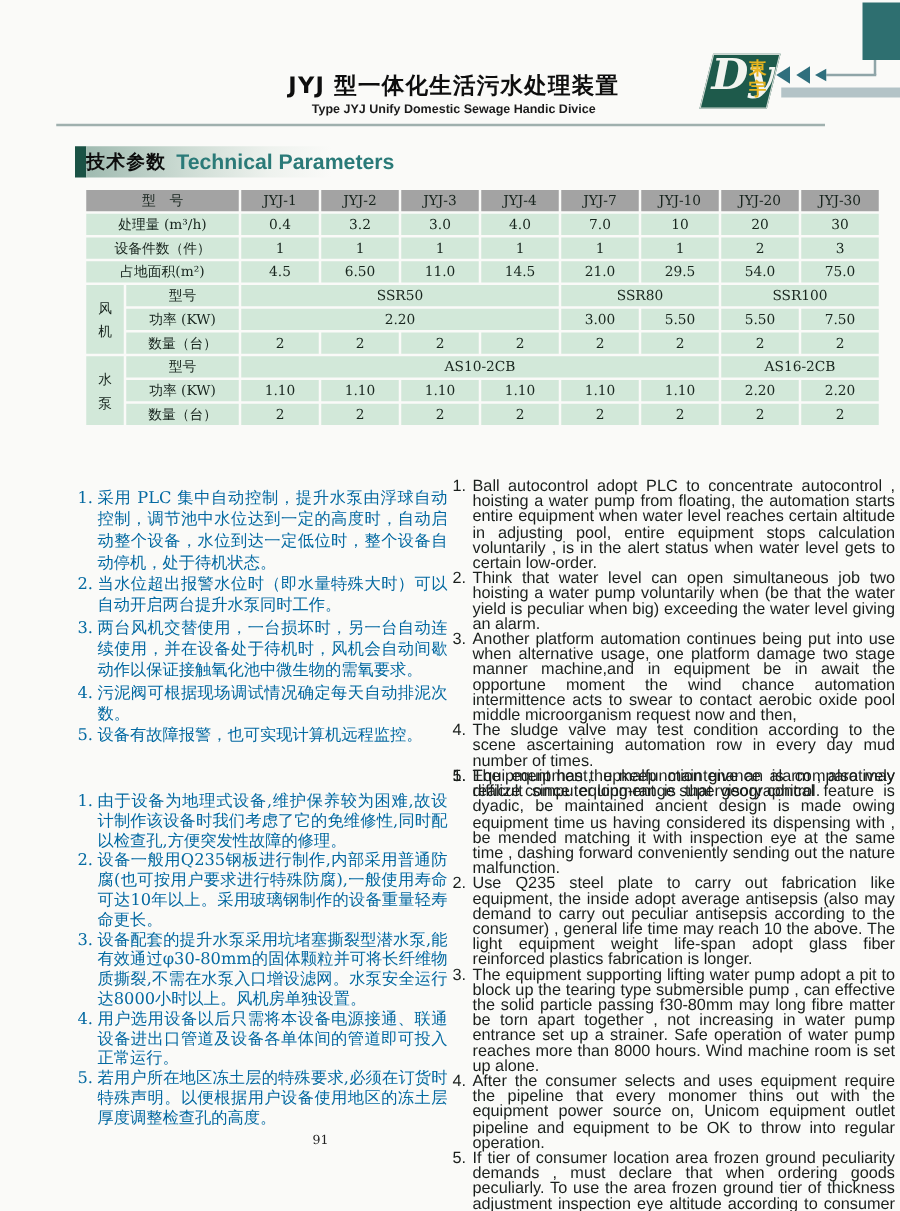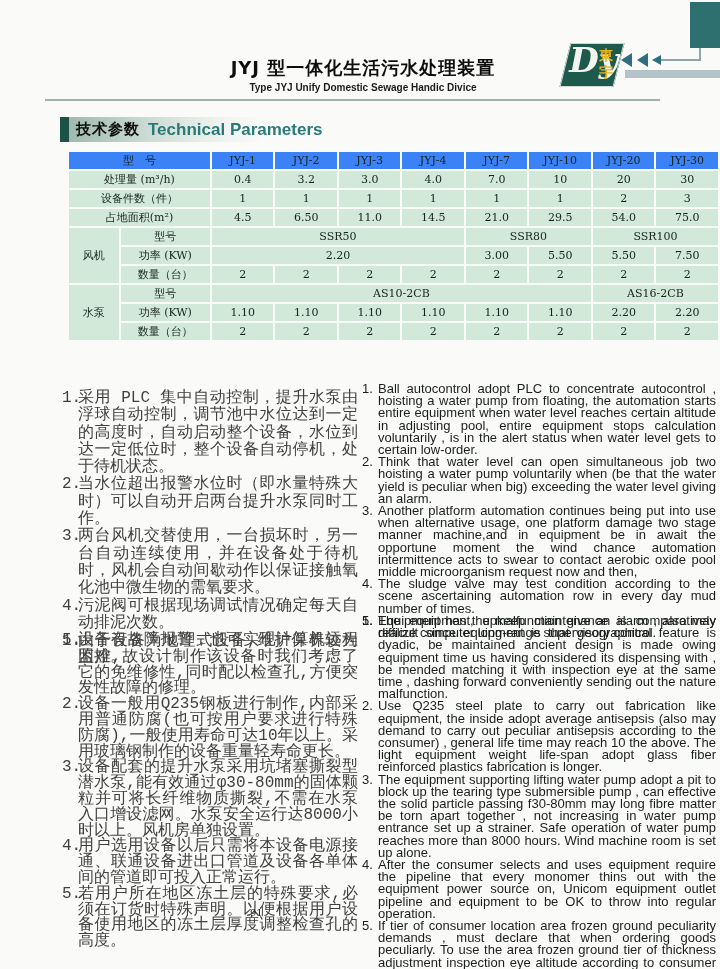--- a/index.html
+++ b/index.html
@@ -23,35 +23,35 @@
   .logo .dy { position:absolute; left:2px; top:-4px; transform:skewX(14deg); font-family:"DejaVu Serif",serif; font-style:italic; font-weight:bold; font-size:34px; color:#f2f4ef; line-height:1.2; }
   .logo .cn { position:absolute; right:4px; top:3px; transform:skewX(14deg); color:#e6b41f; font-weight:bold; font-size:14px; width:15px; line-height:17px; word-break:break-all; font-family:"DejaVu Sans",sans-serif; }
   
   .title-wrap { position:absolute; left:0; top:56px; width:726px; text-align:center; }
   .title-cn { font-family:"DejaVu Sans","Liberation Sans",sans-serif; font-weight:bold; font-size:18px; letter-spacing:1px; color:#0e0e0e; }
   .title-en { font-family:"Liberation Sans",sans-serif; font-weight:bold; font-size:10px; color:#1a1a1a; margin-top:2px; }
   .title-rule { position:absolute; left:45px; top:99px; width:615px; height:2px; background:#9fb0ae; }
   
   .sec { position:absolute; left:60px; display:flex; align-items:stretch; height:25px; }
   .sec-accent { width:9px; background:#1a5245; }
-  .sec-bg { display:flex; align-items:center; width:196px; padding-left:7px;
+  .sec-bg { display:flex; align-items:center; width:196px; padding-left:0;
             background:linear-gradient(90deg,#9fbab0 0%,#ccdbd3 40%,#eef2ee 75%,rgba(250,250,248,0) 100%); }
   .sec-cn { font-family:"DejaVu Sans","Liberation Sans",sans-serif; font-weight:bold; font-size:15px; color:#0d0d0d; letter-spacing:1px; white-space:nowrap; }
   .sec-en { font-family:"Liberation Sans",sans-serif; font-weight:bold; font-size:17px; color:#2a7a78; margin-left:8px; white-space:nowrap; }
   .sec.tech { top:117px; } .sec.auto { top:362px; } .sec.sel { top:603px; }
   
   table.params { position:absolute; left:67px; top:150px; border-collapse:separate; border-spacing:2px; table-layout:fixed; }
   table.params td { height:17px; text-align:center; vertical-align:middle; background:#d2e8d9; font-size:11px; color:#17241d; padding:0 1px; }
-  table.params tr.thead td { background:#3b82f6; }
-  table.params td.grp { width:50px; word-break:break-all; line-height:19px; padding:0 9px; }
+  table.params tr.thead td { background:#a3a3a3; }
+  table.params td.grp { width:30px; word-break:break-all; line-height:19px; padding:0 9px; }
   
   ol.items { list-style:none; counter-reset:n; position:absolute; }
   ol.items li { counter-increment:n; position:relative; padding-left:18px; text-align:justify; }
   ol.items li::before { content:counter(n) "."; position:absolute; left:2px; top:0; }
-  ol.cn { font-size:16px; color:#404040;font-family:Liberation Mono, monospace; }
+  ol.cn { font-size:13px; color:#0369a1; }
   ol.en { font-family:Liberation Sans, sans-serif; font-size:13px; line-height:12.2px; color:#1a1f1c; }
   ol.auto-cn { left:60px; top:390px; width:298px; line-height:17.3px; }
   ol.auto-en { left:360px; top:383px; width:356px; }
   ol.sel-cn  { left:60px; top:634px; width:298px; line-height:15.8px; }
   ol.sel-en  { left:360px; top:615px; width:356px; }
   
   .pageno { position:absolute; left:250px; top:907px; font-size:10px; color:#222; }
 </style>
 </head>
 <body>

